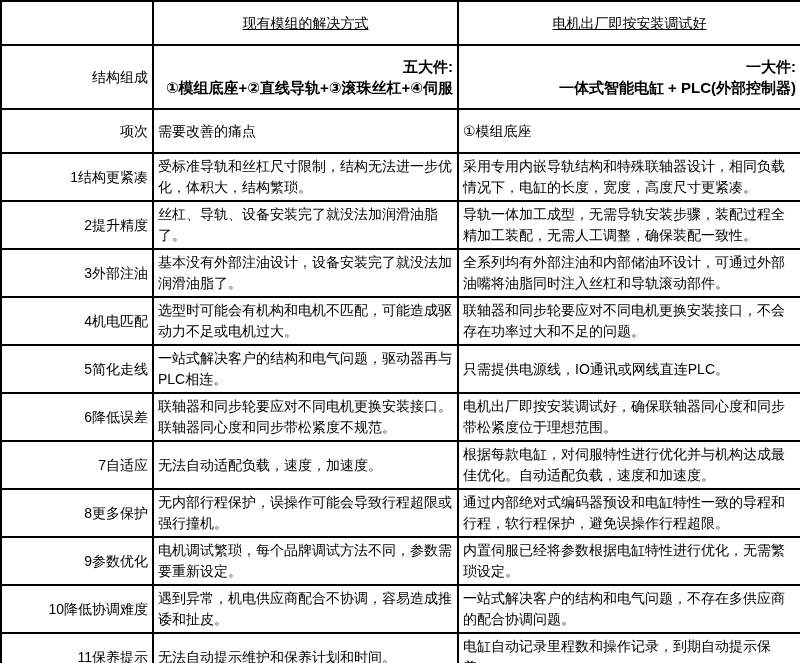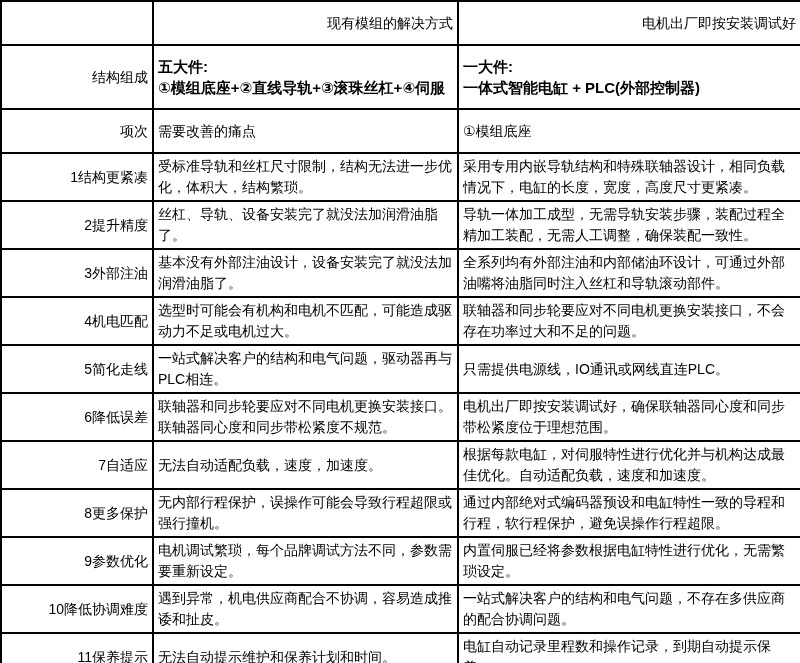--- a/index.html
+++ b/index.html
@@ -31,23 +31,23 @@
     word-break: break-all;
   }
   td.label-cell {
     text-align: right;
     padding: 2px 2px;
   }
   tr.header-row td { height: 38px; }
   tr.structure-row td { height: 58px; }
   tr.subheader-row td { height: 38px; margin-left: 44px; }
   tr.data-row td { height: 42px; }
-  td.center { text-align: right; }
+  td.center { text-align: center; text-decoration: underline; }
   .bold-cell { font-weight: bold; font-size: 15px; }
-  .bold-cell div { white-space: nowrap; }
+  .bold-cell div { white-space: nowrap; text-align: right; }
 </style>
 </head>
 <body>
 
 <div class="page">
   <table class="cmp">
     <colgroup>
       <col style="width:152px">
       <col style="width:305px">
       <col style="width:343px">

